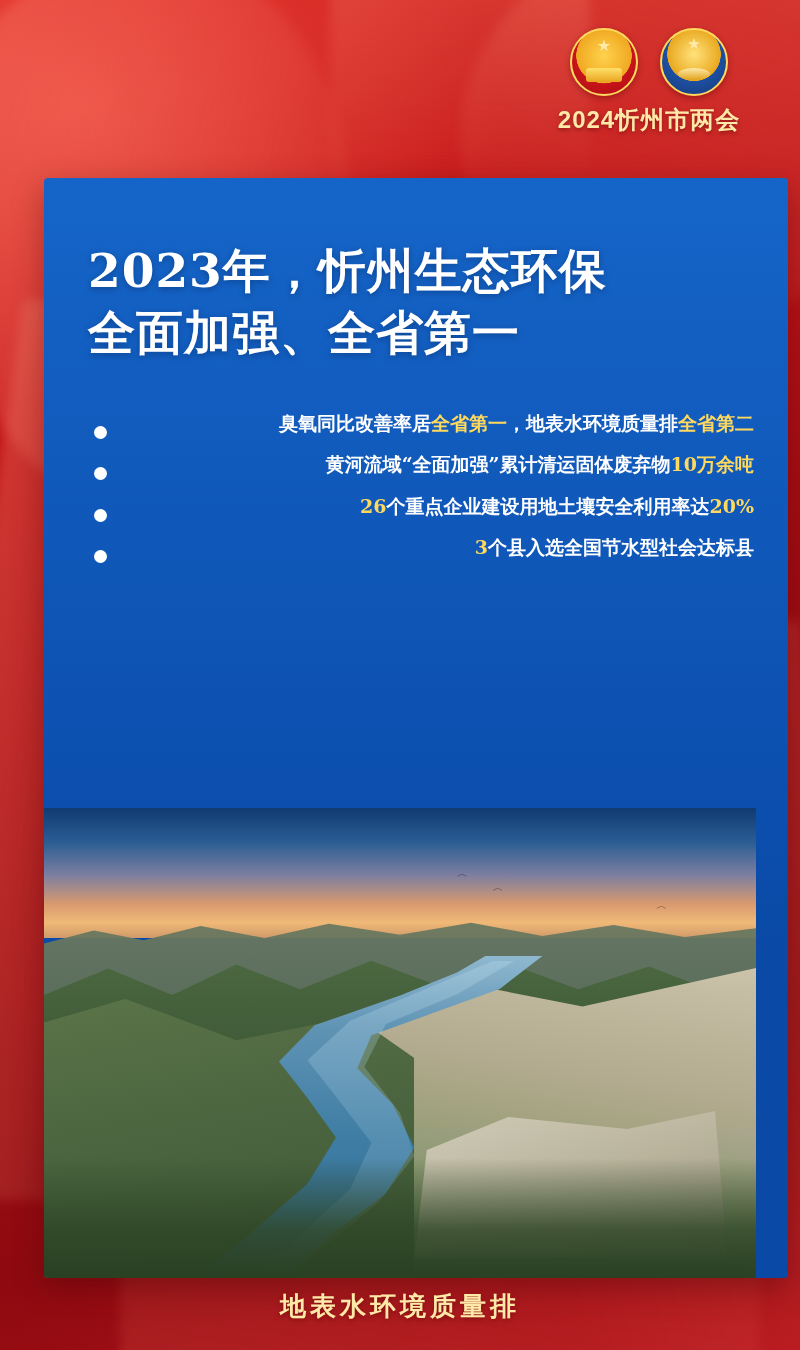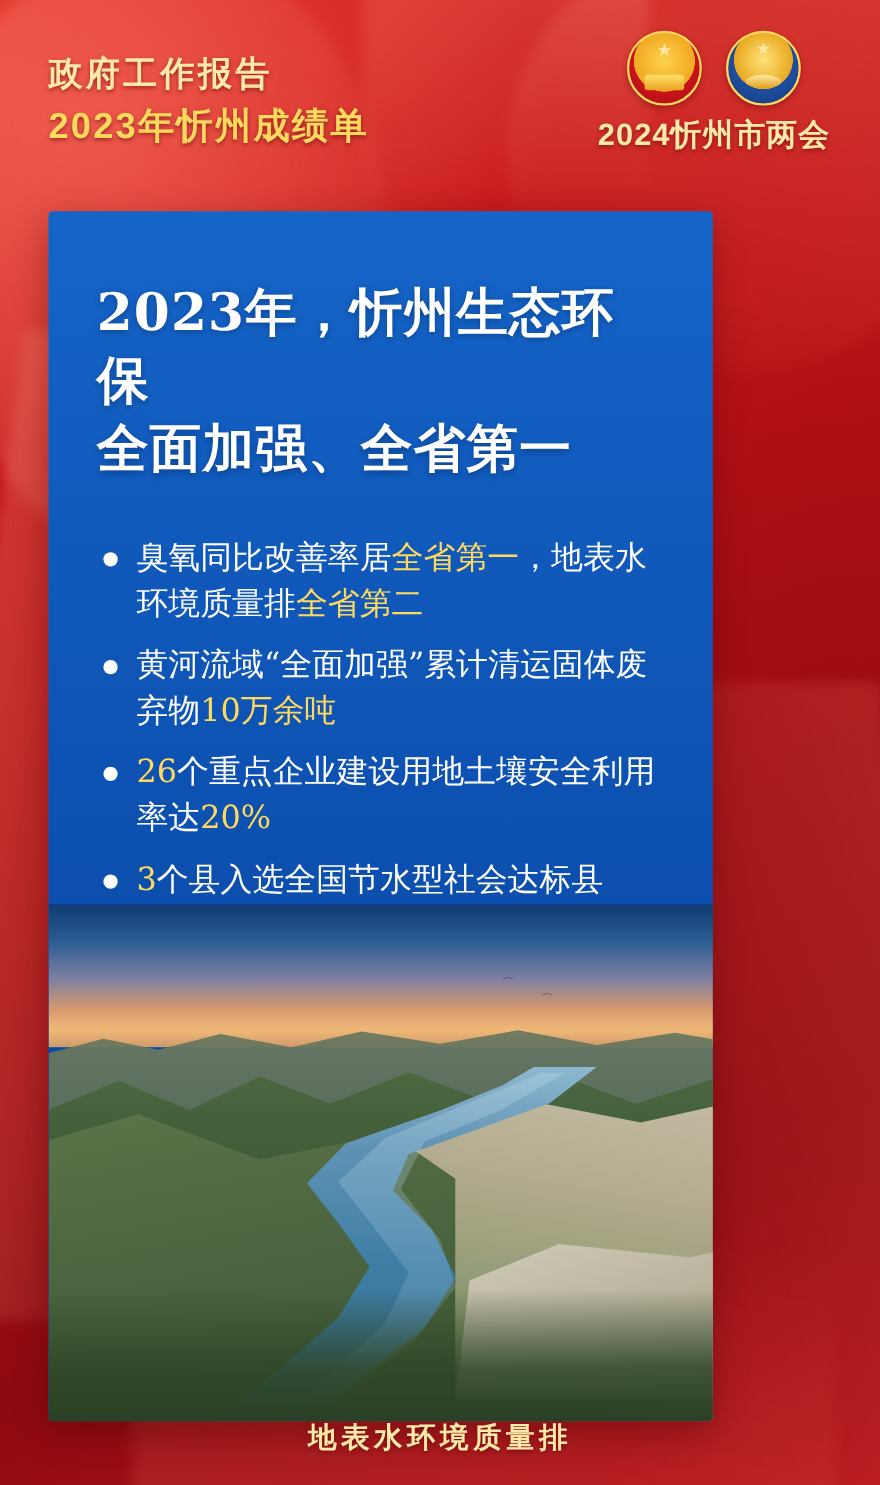--- a/index.html
+++ b/index.html
@@ -122,32 +122,32 @@
     content: "";
     position: absolute;
     left: 16px; right: 16px; bottom: 14px;
     height: 12px;
     border-radius: 50%;
     background: linear-gradient(180deg,#ffe9a8,#e0a31c);
   }
   .meeting-name {
     margin-top: 8px;
     color: #ffe9a8;
-    font-size: 28px;
+    font-size: 24px;
     font-weight: bold;
     letter-spacing: 1px;
     text-shadow: 0 2px 4px rgba(90,0,0,.5);
   }
 
   
   .card {
     position: absolute;
     left: 44px;
-    top: 192px;
-    width: 604px;
+    top: 178px;
+    width: 744px;
     height: 1100px;
     border-radius: 4px;
     overflow: hidden;
     background: linear-gradient(180deg, #1565c8 0%, #0f57b8 34%, #0c4fae 56%, #0a4aa6 70%);
     box-shadow: 0 10px 30px rgba(60,0,0,.35);
   }
   .card-title {
     margin: 62px 0 0 0;
     padding: 0 44px;
     color: #ffffff;
@@ -162,24 +162,25 @@
     margin: 46px 0 0 0;
     padding: 0 34px 0 48px;
     list-style: none;
   }
   .bullets li {
     position: relative;
     padding-left: 32px;
     margin-bottom: 14px;
     color: #ffffff;
     font-family: "DejaVu Serif", "Liberation Serif", serif;
-    font-size: 29px;
-    font-weight: normal;
+    font-size: 19px;
+    font-weight: bold;
     line-height: 1.44;
     letter-spacing: 0px;
+    text-align: right;
   }
   .bullets li::before {
     content: "";
     position: absolute;
     left: 2px;
     top: 16px;
     width: 13px;
     height: 13px;
     border-radius: 50%;
     background: #ffffff;
@@ -281,24 +282,20 @@
   <div class="silk">
     <span class="s1"></span>
       <span class="s2"></span>
       <span class="s3"></span>
     <span class="s4"></span>
       <span class="s5"></span>
       <span class="s6"></span>
   </div>
 
   <div class="header">
-    <div class="report-title">
-      <span>政府工作报告</span>
-      <span class="line2">2023年忻州成绩单</span>
-    </div>
     <div class="emblems">
       <div class="emblem-row">
         <div class="emblem national"></div>
         <div class="emblem cppcc"></div>
       </div>
       <div class="meeting-name">2024忻州市两会</div>
     </div>
   </div>
 
   <div class="card">

